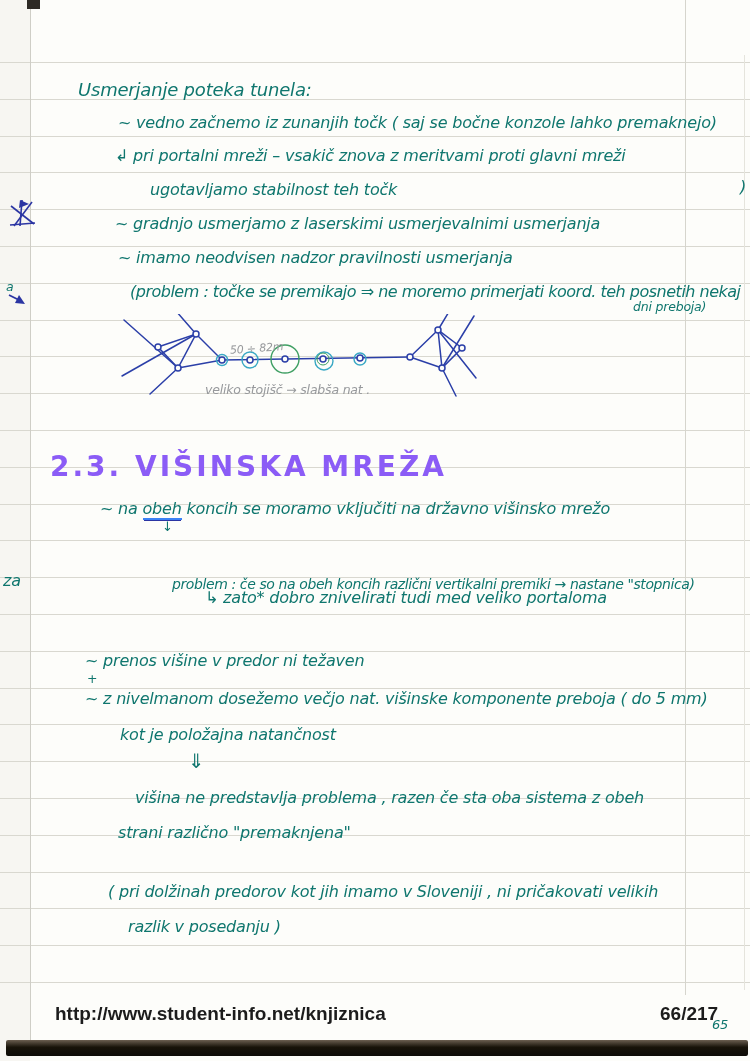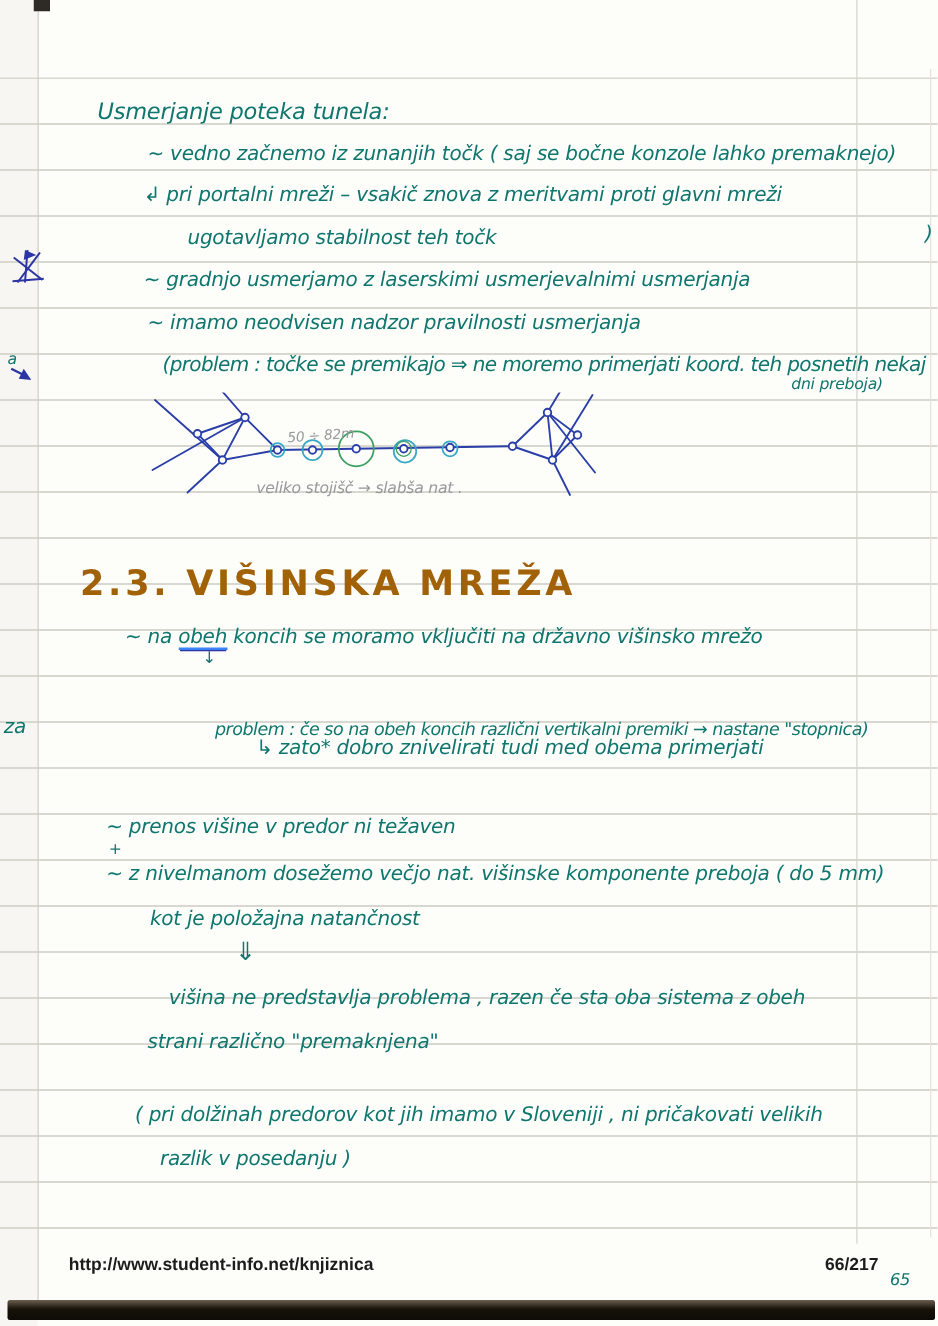--- a/index.html
+++ b/index.html
@@ -21,24 +21,24 @@
   .hand{position:absolute;font-style:italic;font-size:16px;line-height:1.15;
         letter-spacing:-0.2px;color:#0f766e;white-space:nowrap;}
   .lg{font-size:18px;}
   .sm{font-size:12.5px;}
   .xl{font-size:16px;letter-spacing:-0.5px;}
   .xl2{font-size:14px;letter-spacing:-0.4px;}
   .pencil{color:#97999c;}
   .u2{display:inline-block;border-bottom:2px solid #3b82f6;position:relative;}
   .u2::after{content:'';position:absolute;left:1px;right:1px;bottom:-3px;
              border-bottom:1px solid #2b35a3;}
-  .heading{position:absolute;left:64px;top:450px;font-family:"DejaVu Sans",sans-serif;
-           font-weight:bold;font-size:28px;letter-spacing:3px;color:#a16207;white-space:nowrap;}
+  .heading{position:absolute;left:50px;top:450px;font-family:"DejaVu Sans",sans-serif;
+           font-weight:bold;font-size:28px;letter-spacing:3px;color:#8b5cf6;white-space:nowrap;}
   .footer{position:absolute;top:1003px;font-family:"Liberation Sans",sans-serif;
-          font-weight:bold;font-size:14px;color:#1c1c1c;white-space:nowrap;}
+          font-weight:bold;font-size:19px;color:#1c1c1c;white-space:nowrap;}
   .big-arrow{font-size:20px;font-style:normal;}
 </style>
 </head>
 <body>
 
 <div class="abs left-strip"></div>
 <div class="abs ruled"></div>
 <div class="abs vline v-left"></div>
 <div class="abs vline v-margin"></div>
 <div class="abs vline v-edge"></div>
@@ -117,21 +117,21 @@
       <circle cx="342" cy="34" r="3"></circle>
   </g>
 </svg>
 <div class="hand sm pencil" style="left:230px;top:343px;transform:rotate(-4deg);font-size:11px">50 ÷ 82m</div>
 <div class="hand sm pencil" style="left:205px;top:383px">veliko stojišč → slabša nat .</div>
 
 <div class="heading">2.3. VIŠINSKA MREŽA</div>
 
 <div class="hand" style="left:100px;top:500px"><span>~ na </span><span class="u2">obeh</span><span> koncih se moramo vključiti na državno višinsko mrežo</span><span class="abs" style="left:62px;top:20px;font-size:13px">↓</span></div>
 <div class="hand xl2" style="left:172px;top:576px">problem : če so na obeh koncih različni vertikalni premiki → nastane "stopnica)</div>
-<div class="hand" style="left:205px;top:589px">↳ zato* dobro znivelirati tudi med obema primerjati</div>
+<div class="hand" style="left:205px;top:589px">↳ zato* dobro znivelirati tudi med veliko portaloma</div>
 
 <div class="hand" style="left:85px;top:652px">~ prenos višine v predor ni težaven</div>
 <div class="hand sm" style="left:87px;top:672px">+</div>
 <div class="hand" style="left:85px;top:690px">~ z nivelmanom dosežemo večjo nat. višinske komponente preboja ( do 5 mm)</div>
 <div class="hand" style="left:120px;top:726px">kot je položajna natančnost</div>
 <div class="hand big-arrow" style="left:188px;top:750px">⇓</div>
 <div class="hand" style="left:135px;top:789px">višina ne predstavlja problema , razen če sta oba sistema z obeh</div>
 <div class="hand" style="left:118px;top:824px">strani različno "premaknjena"</div>
 <div class="hand" style="left:108px;top:883px">( pri dolžinah predorov kot jih imamo v Sloveniji , ni pričakovati velikih</div>
 <div class="hand" style="left:128px;top:918px">razlik v posedanju )</div>

